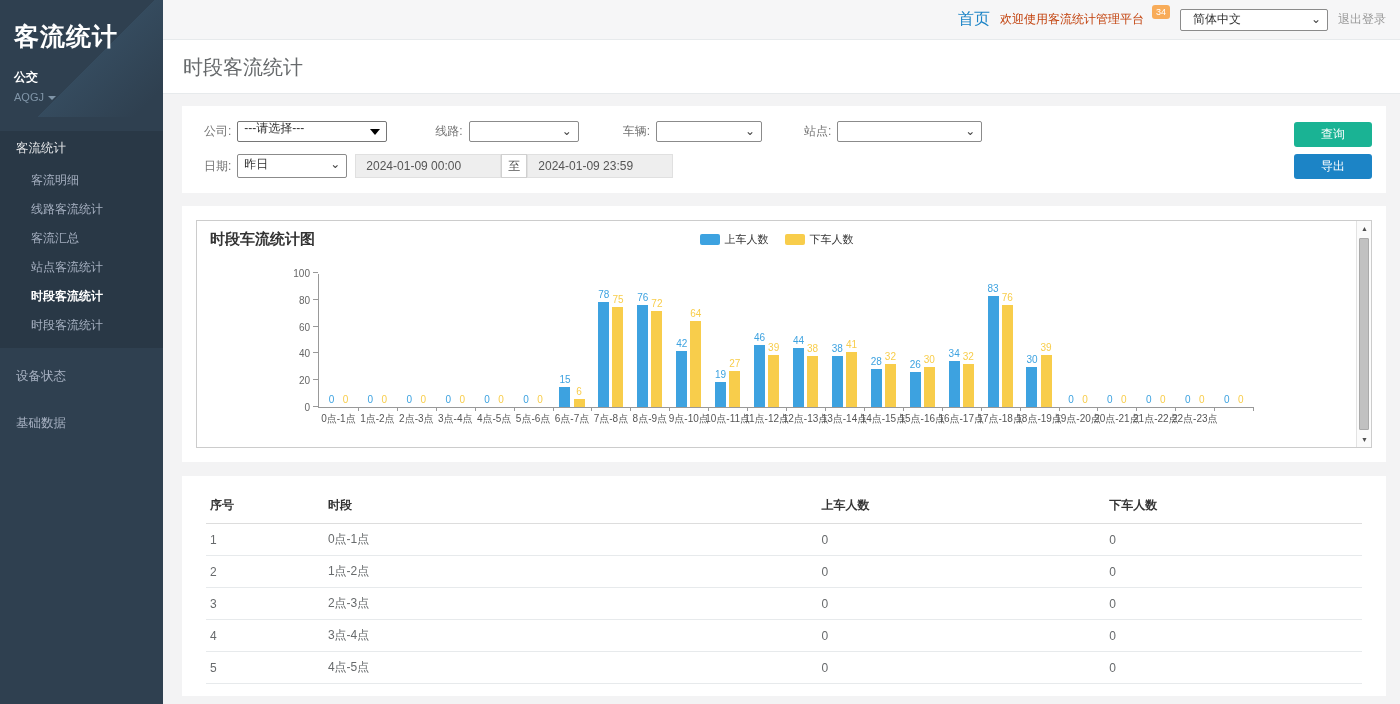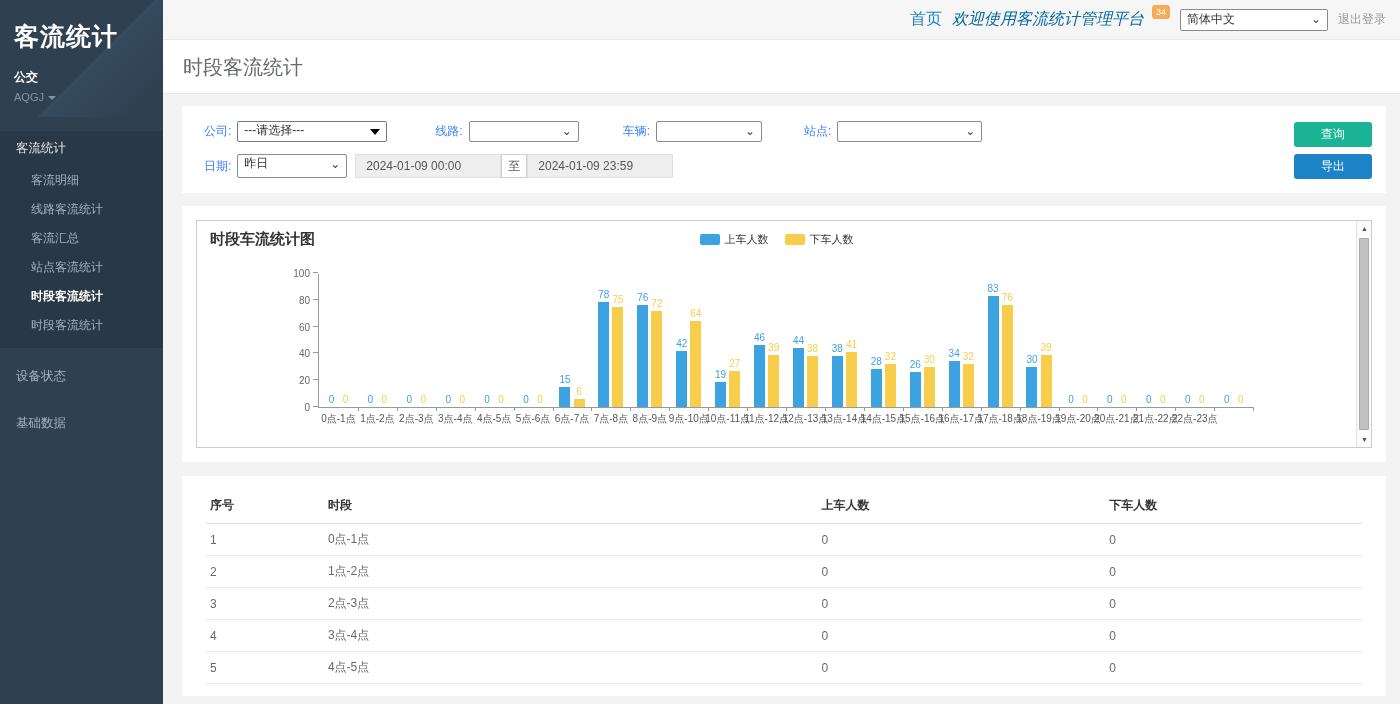--- a/index.html
+++ b/index.html
@@ -20,42 +20,42 @@
   .nav-sub { padding-bottom:8px; }
   .nav-sub-item { padding:6px 16px 6px 31px; font-size:12px; color:#a7b1c2; cursor:pointer; }
   .nav-sub-item.active { color:#ffffff; font-weight:bold; }
   .nav-section.plain { padding:10px 16px; }
   .nav-section.gap { margin-top:10px; }
 
   
   .main { flex:1; display:flex; flex-direction:column; height:704px; }
   .topbar { height:40px; background:#f6f6f7; border-bottom:1px solid #e7eaec; display:flex; align-items:center; justify-content:flex-end; padding:0 14px; gap:10px; }
   .home-link { color:#1c84c6; font-size:16px; cursor:pointer; }
-  .welcome { color:#0369a1; font-size:16px;font-style:italic; }
+  .welcome { color:#c2410c; font-size:12px; }
   .badge { background:#f8ac59; color:#fff; font-size:9px; padding:2px 4px; border-radius:3px; align-self:flex-start; margin-top:5px; margin-left:-2px; }
-  .lang-select { width:148px; height:22px; font-size:12px; color:#333; border:1px solid #8b8b8b; border-radius:2px; background:#fff; padding:0 18px 0 6px; display:flex; align-items:center; position:relative; cursor:pointer; }
+  .lang-select { width:148px; height:22px; font-size:12px; color:#333; border:1px solid #8b8b8b; border-radius:2px; background:#fff; padding:0 18px 0 12px; display:flex; align-items:center; position:relative; cursor:pointer; }
   .chev { position:absolute; right:6px; top:2px; color:#444; font-size:12px; }
   .logout { color:#999; font-size:12px; cursor:pointer; }
 
   .page-heading { background:#fff; padding:14px 0 12px 20px; border-bottom:1px solid #e7eaec; }
   .page-title { font-size:20px; font-weight:300; color:#676a6c; }
   .breadcrumb { margin-top:8px; font-size:11px; color:#676a6c; }
   .breadcrumb .sep { color:#ccc; margin:0 5px; }
   .breadcrumb .bc-last { font-weight:bold; color:#333; }
   .breadcrumb .bc-link { cursor:pointer; }
 
   .content { flex:1; background:#f3f3f4; padding:12px 14px 0 19px; overflow:hidden; }
   .panel { background:#fff; }
 
   
   .filter-panel { position:relative; padding:15px 110px 15px 22px; margin-bottom:13px; }
   .f-row { display:flex; align-items:center; }
   .f-row + .f-row { margin-top:12px; }
-  .f-label { color:#3b82f6; margin-right:6px; white-space:nowrap; }
-  .sel { border:1px solid #767676; border-radius:2px; background:#fff; height:21px; display:flex; align-items:flex-start; padding:0 20px 17px 6px; position:relative; color:#333; cursor:pointer; }
+  .f-label { color:#737373; margin-right:6px; white-space:nowrap; }
+  .sel { border:1px solid #767676; border-radius:2px; background:#fff; height:21px; display:flex; align-items:flex-end; padding:0 20px 4px 6px; position:relative; color:#333; cursor:pointer; }
   .sel .arrow-solid { position:absolute; right:6px; top:7px; width:0; height:0; border-left:5px solid transparent; border-right:5px solid transparent; border-top:6px solid #000; }
   .sel.thin { border-color:#8b8b8b; }
   .gap1 { margin-right:48px; } .gap2 { margin-right:44px; } .gap3 { margin-right:42px; }
   .date-sel { width:110px; height:24px; }
   .date-input { width:146px; height:24px; background:#eeeeee; border:1px solid #e0e0e0; color:#555; display:flex; align-items:center; padding:0 10px; }
   .to-box { width:26px; height:24px; border:1px solid #d0d0d0; background:#fff; display:flex; align-items:center; justify-content:center; color:#555; }
   .btn { position:absolute; right:14px; width:78px; height:25px; border:none; border-radius:3px; color:#fff; font-size:12px; cursor:pointer; font-family:inherit; }
   .btn-query { top:16px; background:#1ab394; }
   .btn-export { top:48px; background:#1c84c6; }
 

